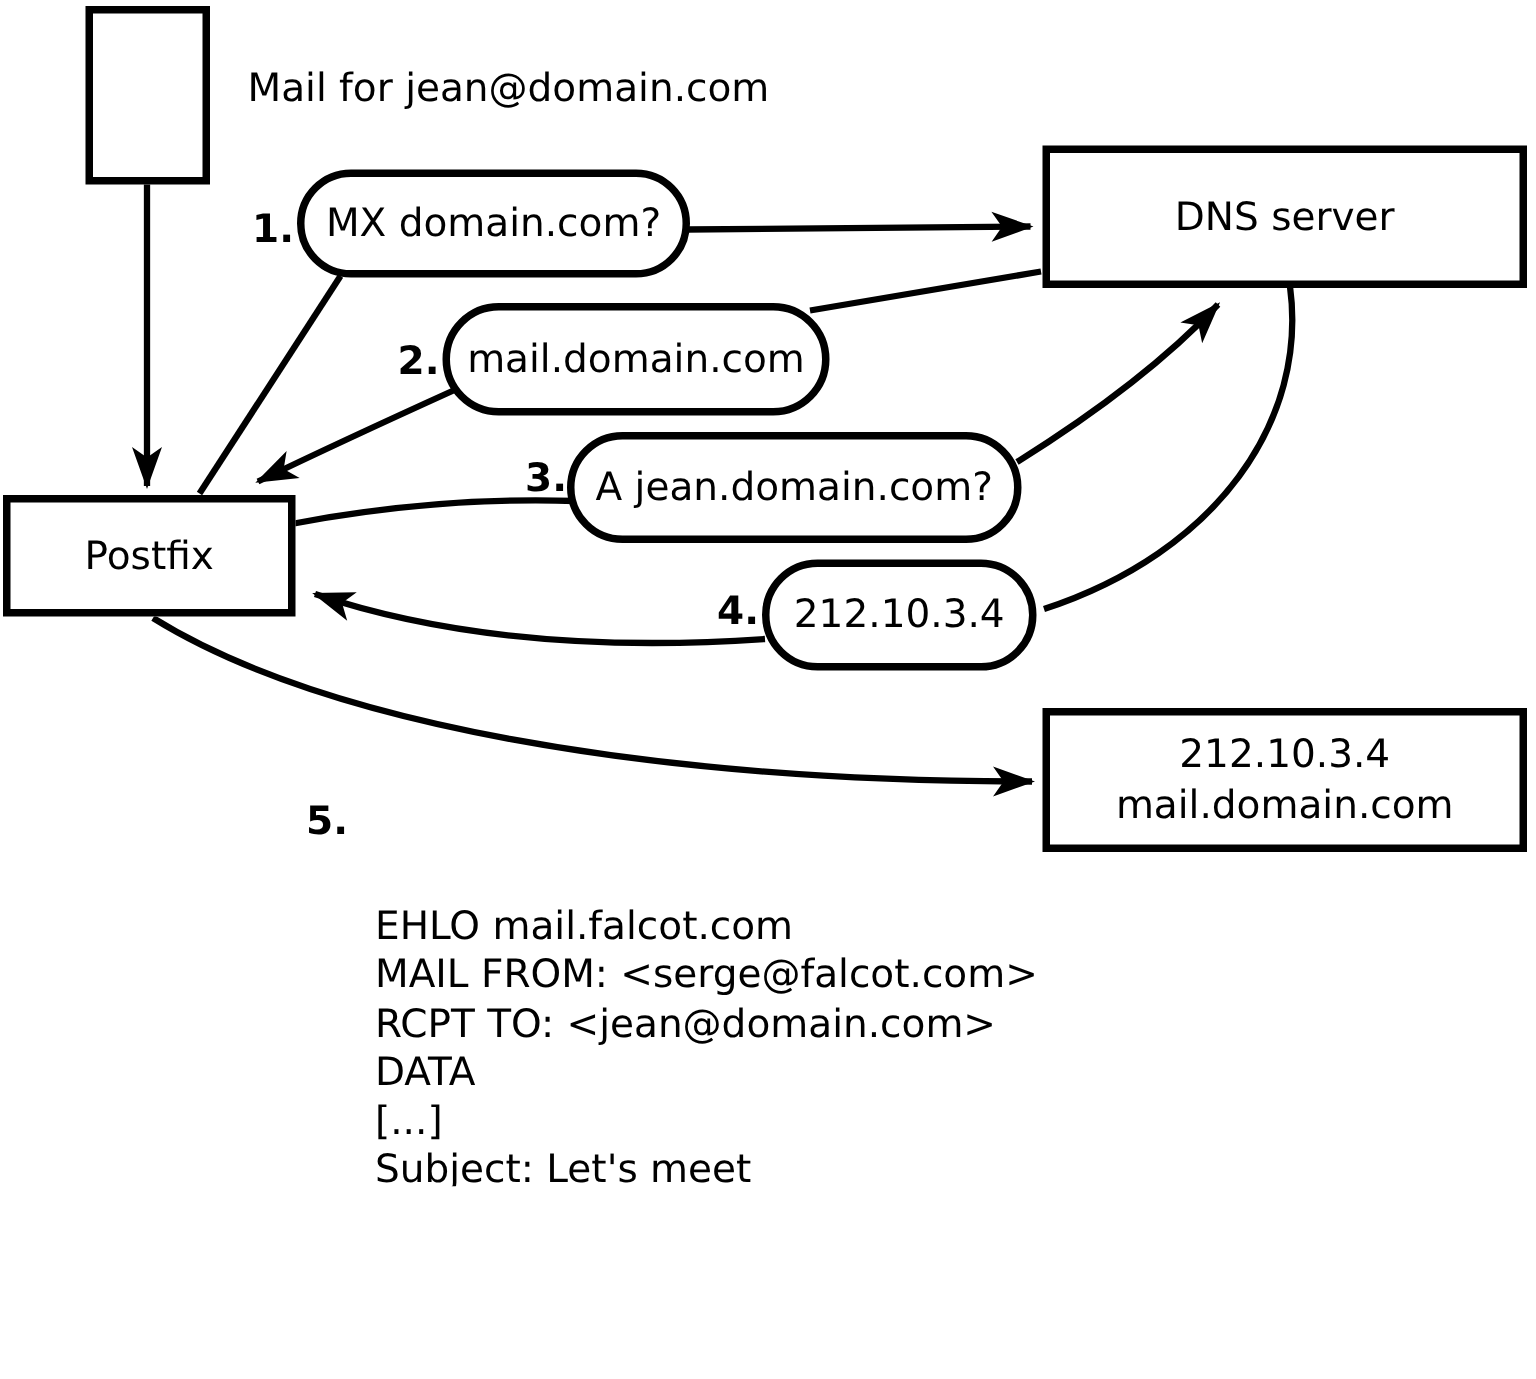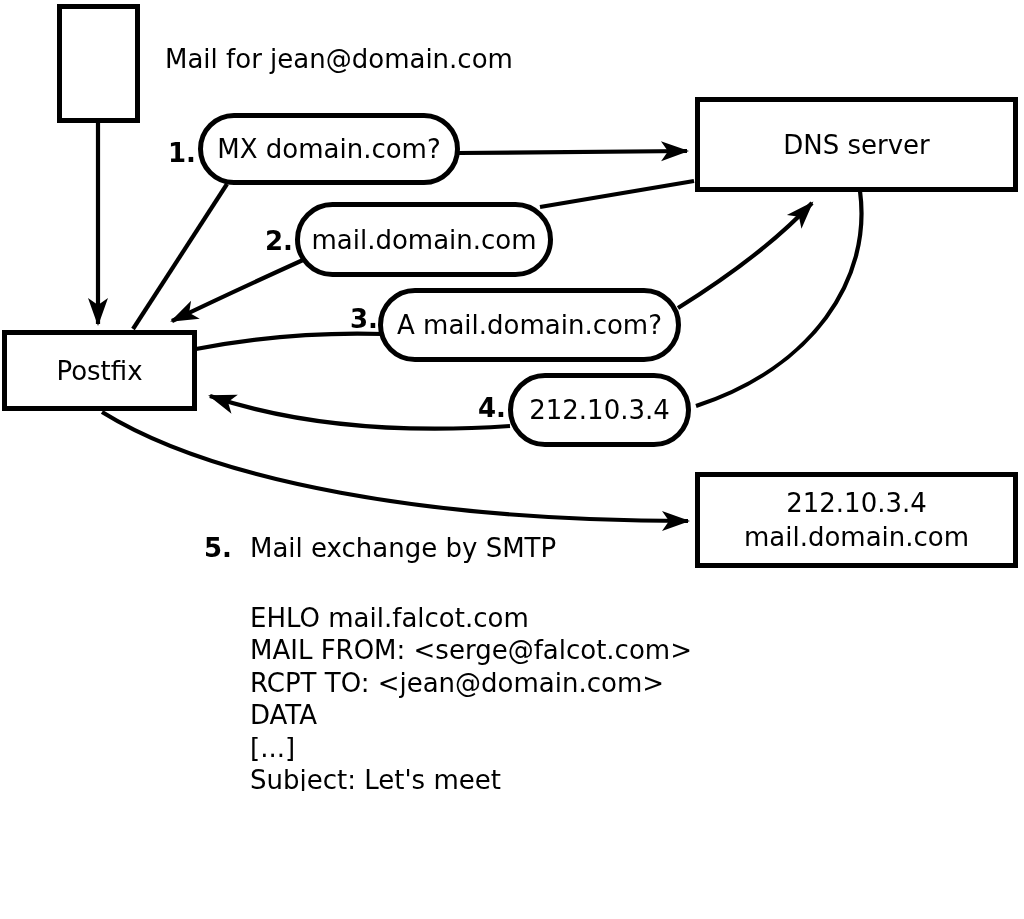--- a/index.html
+++ b/index.html
@@ -136,30 +136,29 @@
     <span>MX domain.com?</span>
   </div>
 
   <div class="stepnum num-2">2.</div>
   <div class="pill pill-2">
     <span>mail.domain.com</span>
   </div>
 
   <div class="stepnum num-3">3.</div>
   <div class="pill pill-3">
-    <span>A mail.domain.com?</span>
+    <span>A jean.domain.com?</span>
   </div>
 
   <div class="stepnum num-4">4.</div>
   <div class="pill pill-4">
     <span>212.10.3.4</span>
   </div>
 
   <div class="stepnum num-5">5.</div>
-  <div class="floating-label step5-label">Mail exchange by SMTP</div>
 
   <div class="smtp-transcript">EHLO mail.falcot.com
 MAIL FROM: &lt;serge@falcot.com&gt;
 RCPT TO: &lt;jean@domain.com&gt;
 DATA
 [...]
 Subject: Let's meet
 
 Hello Jean,
 [...]

